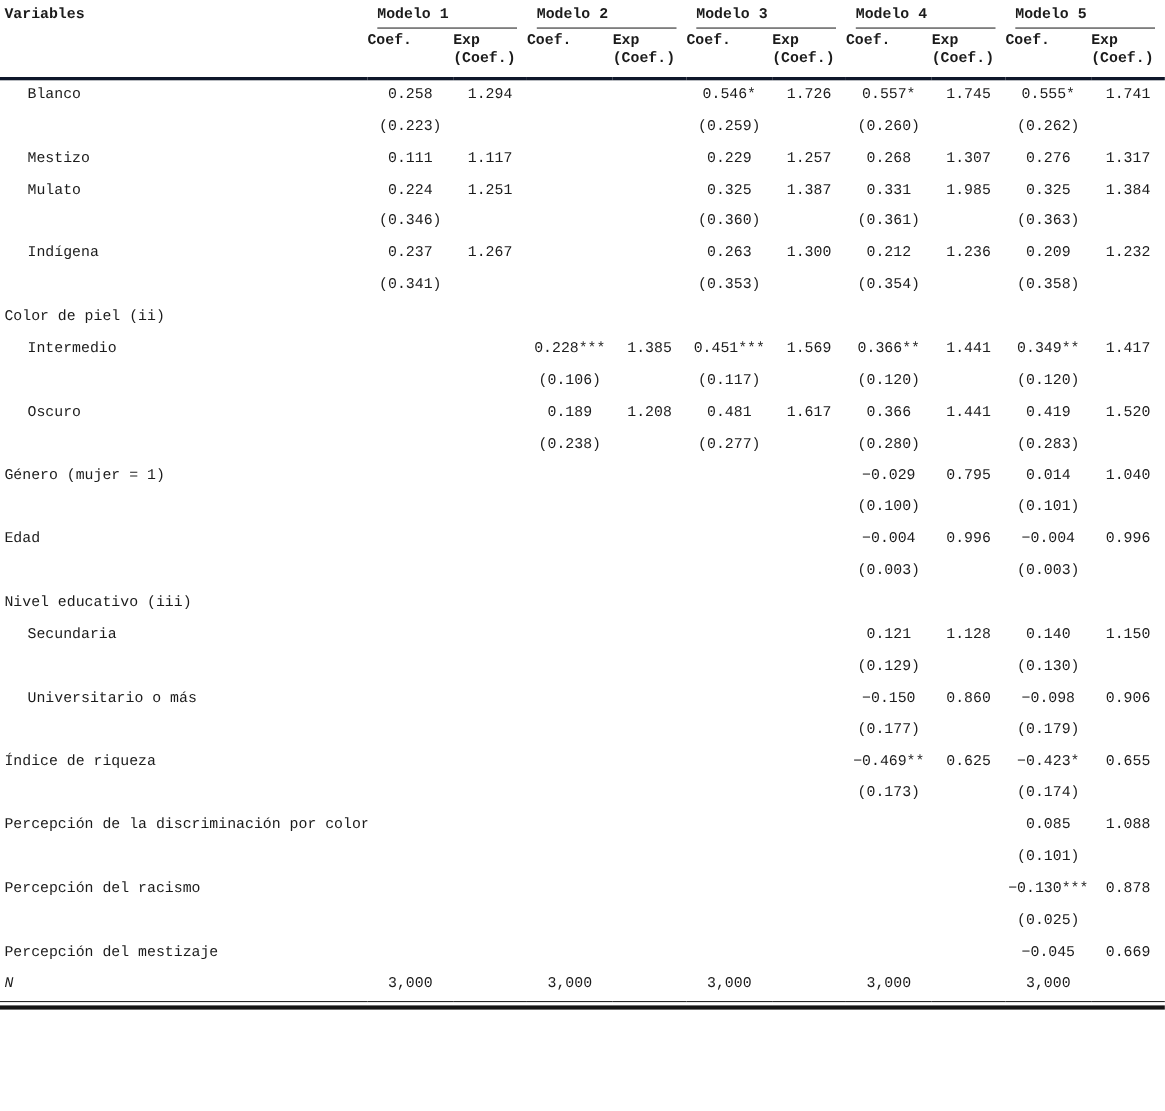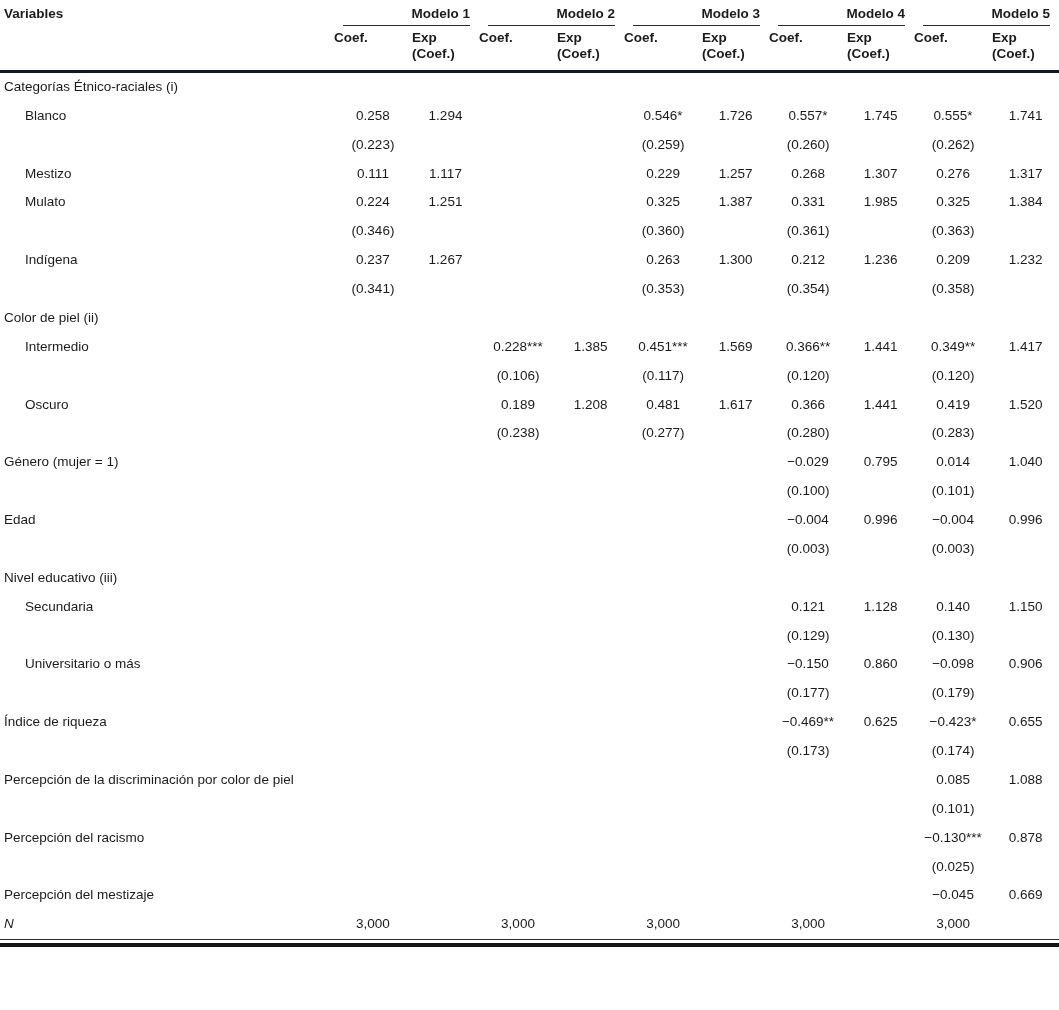--- a/index.html
+++ b/index.html
@@ -4,25 +4,25 @@
 <style>
   * { margin:0; padding:0; box-sizing:border-box; }
   html,body { background:#ffffff; }
   body {
     width:1059px;
     font-family:"Liberation Sans", sans-serif;
     color:#1b1b1b;
     -webkit-font-smoothing:antialiased;
   }
   .page { width:1059px; padding-top:3px; }
-  table.reg { width:1059px; border-collapse:collapse; table-layout:fixed; }
+  table.reg { width:1059px; border-collapse:collapse; table-layout:fixed;font-family:Liberation Mono, monospace; }
   thead th { font-weight:bold; font-size:13.5px; vertical-align:top; padding:3px 0 0 0; }
   th.var-head { text-align:left; padding-left:4px; vertical-align:top; }
   th.model-head { text-align:center; }
-  .model-label { border-bottom:1px solid #2a2a2a; padding-bottom:4px; margin:0 9px; text-align:right; }
+  .model-label { border-bottom:1px solid #2a2a2a; padding-bottom:4px; margin:0 9px; text-align:left; }
   tr.stat-row th { text-align:left; border-bottom:3px solid #0f172a; padding:4px 0 7px 0; white-space:pre-line; line-height:1.22; }
   tbody td { font-size:13.5px; padding:6px 2px; line-height:1.25; vertical-align:top; }
   td.label { text-align:left; padding-left:4px; overflow:hidden; white-space:nowrap; }
   td.indent1 { padding-left:25px; }
   td.num { text-align:center; }
   .italic { font-style:italic; }
   table.reg { border-bottom:1px solid #2a2a2a; }
   .bottom-bar { width:1059px; height:4px; background:#151515; margin-top:3px; }
 </style>
 </head>
@@ -78,33 +78,20 @@
           <th>Coef.</th>
           <th>Exp
 (Coef.)</th>
           <th>Coef.</th>
           <th>Exp
 (Coef.)</th>
         </tr>
     </thead>
     <tbody>
 
-    <tr>
-          <td class="label indent0">Categorías Étnico-raciales (i)</td>
-          <td class="num"></td>
-          <td class="num"></td>
-          <td class="num"></td>
-          <td class="num"></td>
-          <td class="num"></td>
-          <td class="num"></td>
-          <td class="num"></td>
-          <td class="num"></td>
-          <td class="num"></td>
-          <td class="num"></td>
-        </tr>
         <tr>
           <td class="label indent1">Blanco</td>
           <td class="num">0.258</td>
           <td class="num">1.294</td>
           <td class="num"></td>
           <td class="num"></td>
           <td class="num">0.546*</td>
           <td class="num">1.726</td>
           <td class="num">0.557*</td>
           <td class="num">1.745</td>

